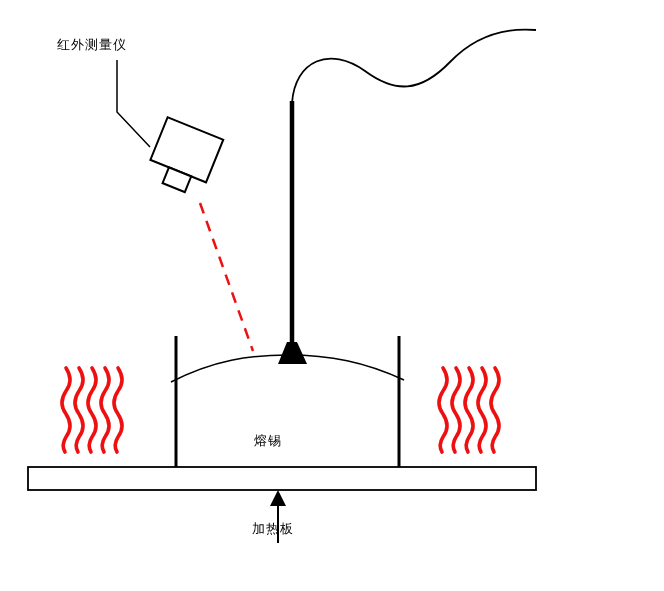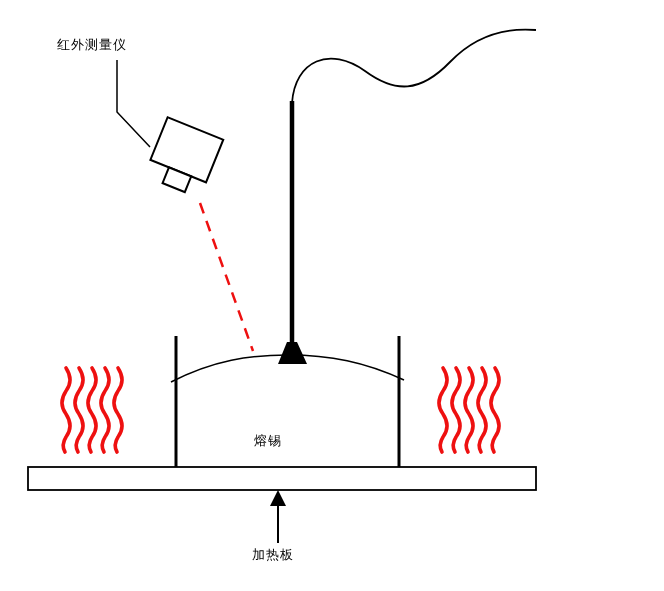--- a/index.html
+++ b/index.html
@@ -24,21 +24,21 @@
     position: absolute;
     color: #000000;
     font-size: 13px;
     letter-spacing: 1px;
     white-space: nowrap;
     user-select: none;
   }
   .label-infrared   { left: 57px;  top: 36px; }
   .label-thermo     { left: 486px; top: 60px; }
   .label-solder     { left: 254px; top: 391px; margin-top: 41px; }
-  .label-plate      { left: 252px; top: 546px; }
+  .label-plate      { left: 252px; top: 520px; }
 </style>
 </head>
 <body>
 
 <div class="canvas">
 
   <svg width="664" height="591" viewBox="0 0 664 591">
 
     <polyline points="117,60 117,112 150,147" fill="none" stroke="#000" stroke-width="1.5"></polyline>
 

